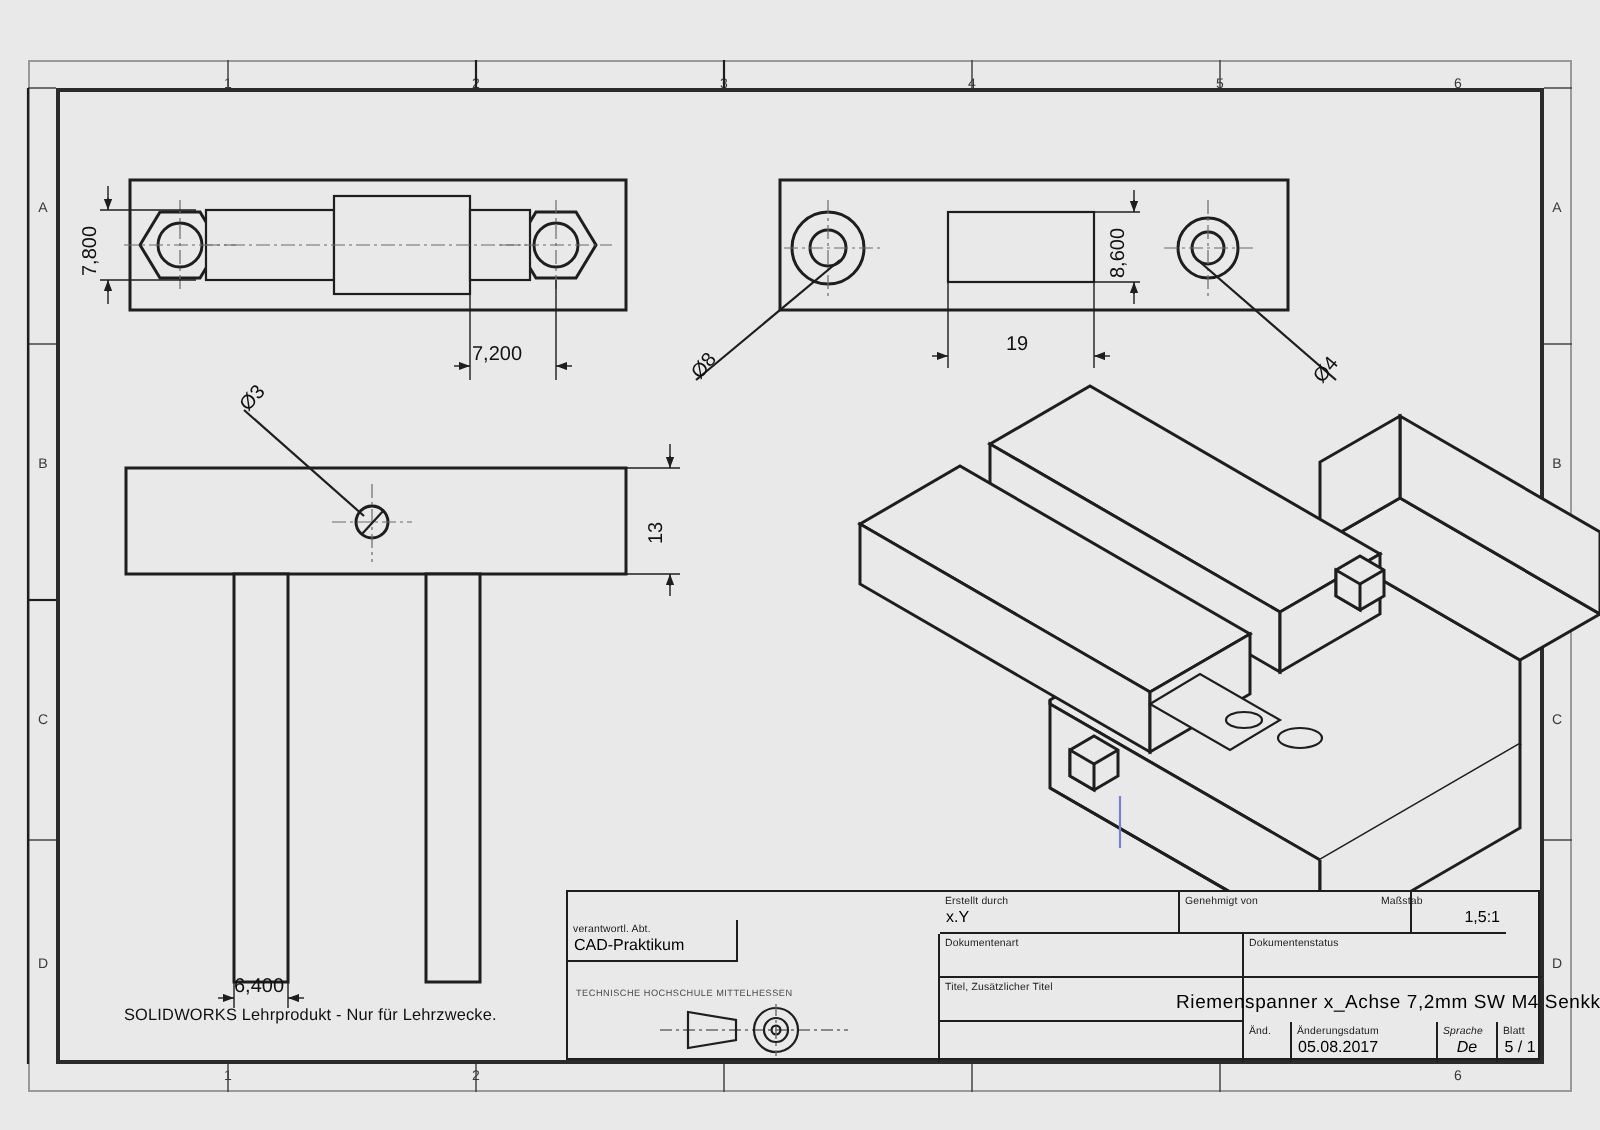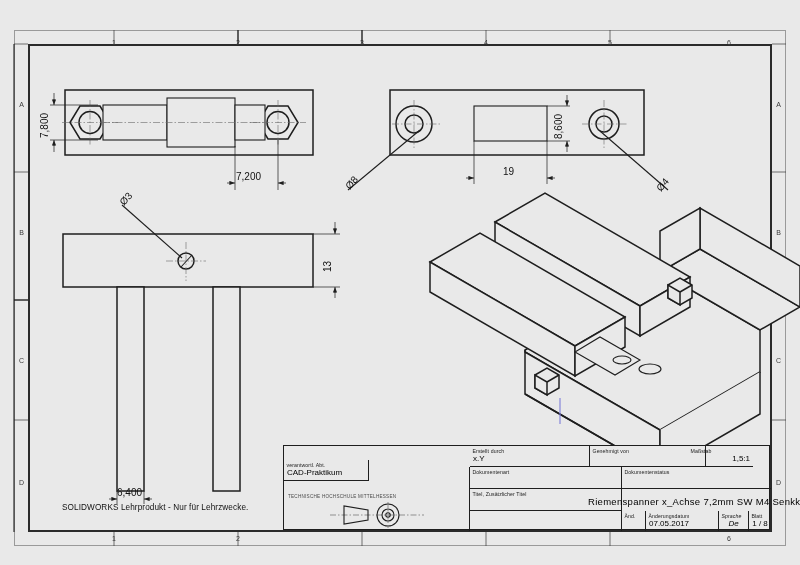--- a/index.html
+++ b/index.html
@@ -334,27 +334,27 @@
     </div>
     <div class="cell nb-r" style="left:338px;top:43px;width:149px;height:22px;border-bottom:none;"></div>
 
     <div class="cell nb-b" style="left:186px;top:65px;width:152px;height:20px;"></div>
     <div class="cell nb-b" style="left:338px;top:65px;width:24px;height:20px;">
       <div class="cap">Änd.</div>
       <div class="val c"></div>
     </div>
     <div class="cell nb-b" style="left:362px;top:65px;width:73px;height:20px;">
       <div class="cap">Änderungsdatum</div>
-      <div class="val">07.05.2017</div>
+      <div class="val">05.08.2017</div>
     </div>
     <div class="cell nb-b" style="left:435px;top:65px;width:30px;height:20px;font-style:italic;">
       <div class="cap">Sprache</div>
       <div class="val c">De</div>
     </div>
     <div class="cell nb-b nb-r" style="left:465px;top:65px;width:22px;height:20px;">
       <div class="cap">Blatt</div>
-      <div class="val c">1 / 8</div>
+      <div class="val c">5 / 1</div>
     </div>
   </div>
 
   <div class="title-main" style="left:588px;top:496px;">Riemenspanner x_Achse 7,2mm SW M4 Senkko</div>
 
 </div>
 
 </body></html>

